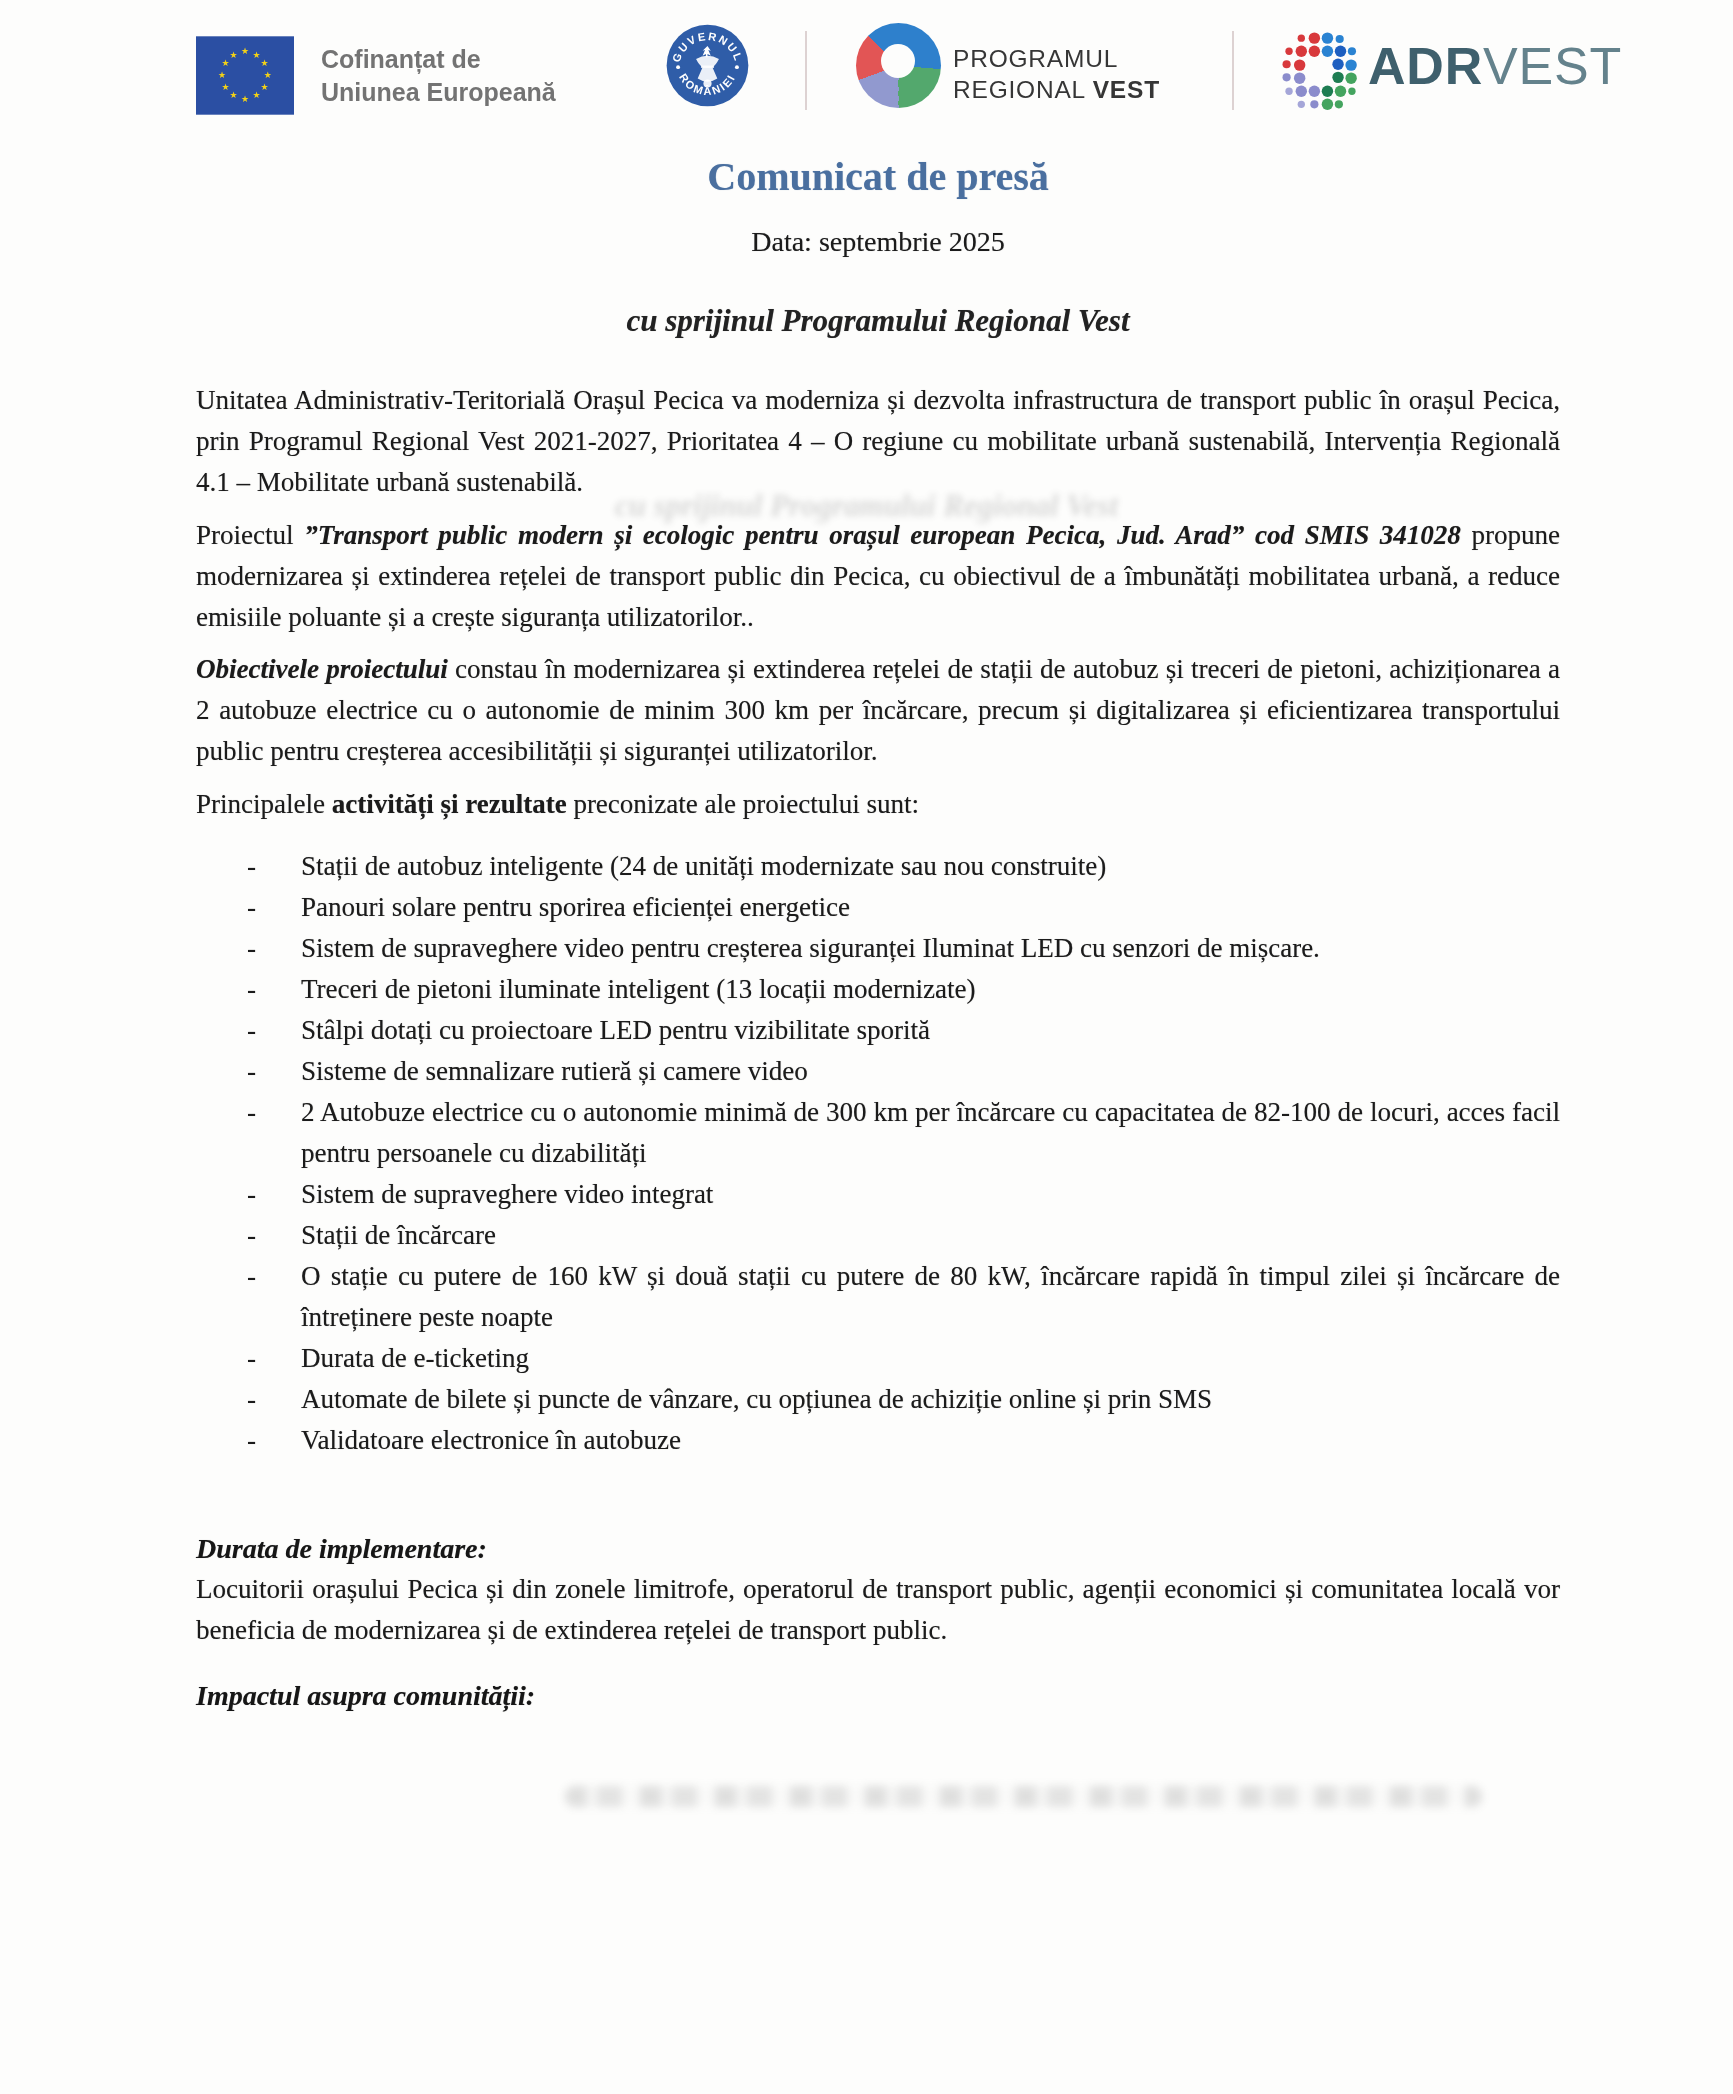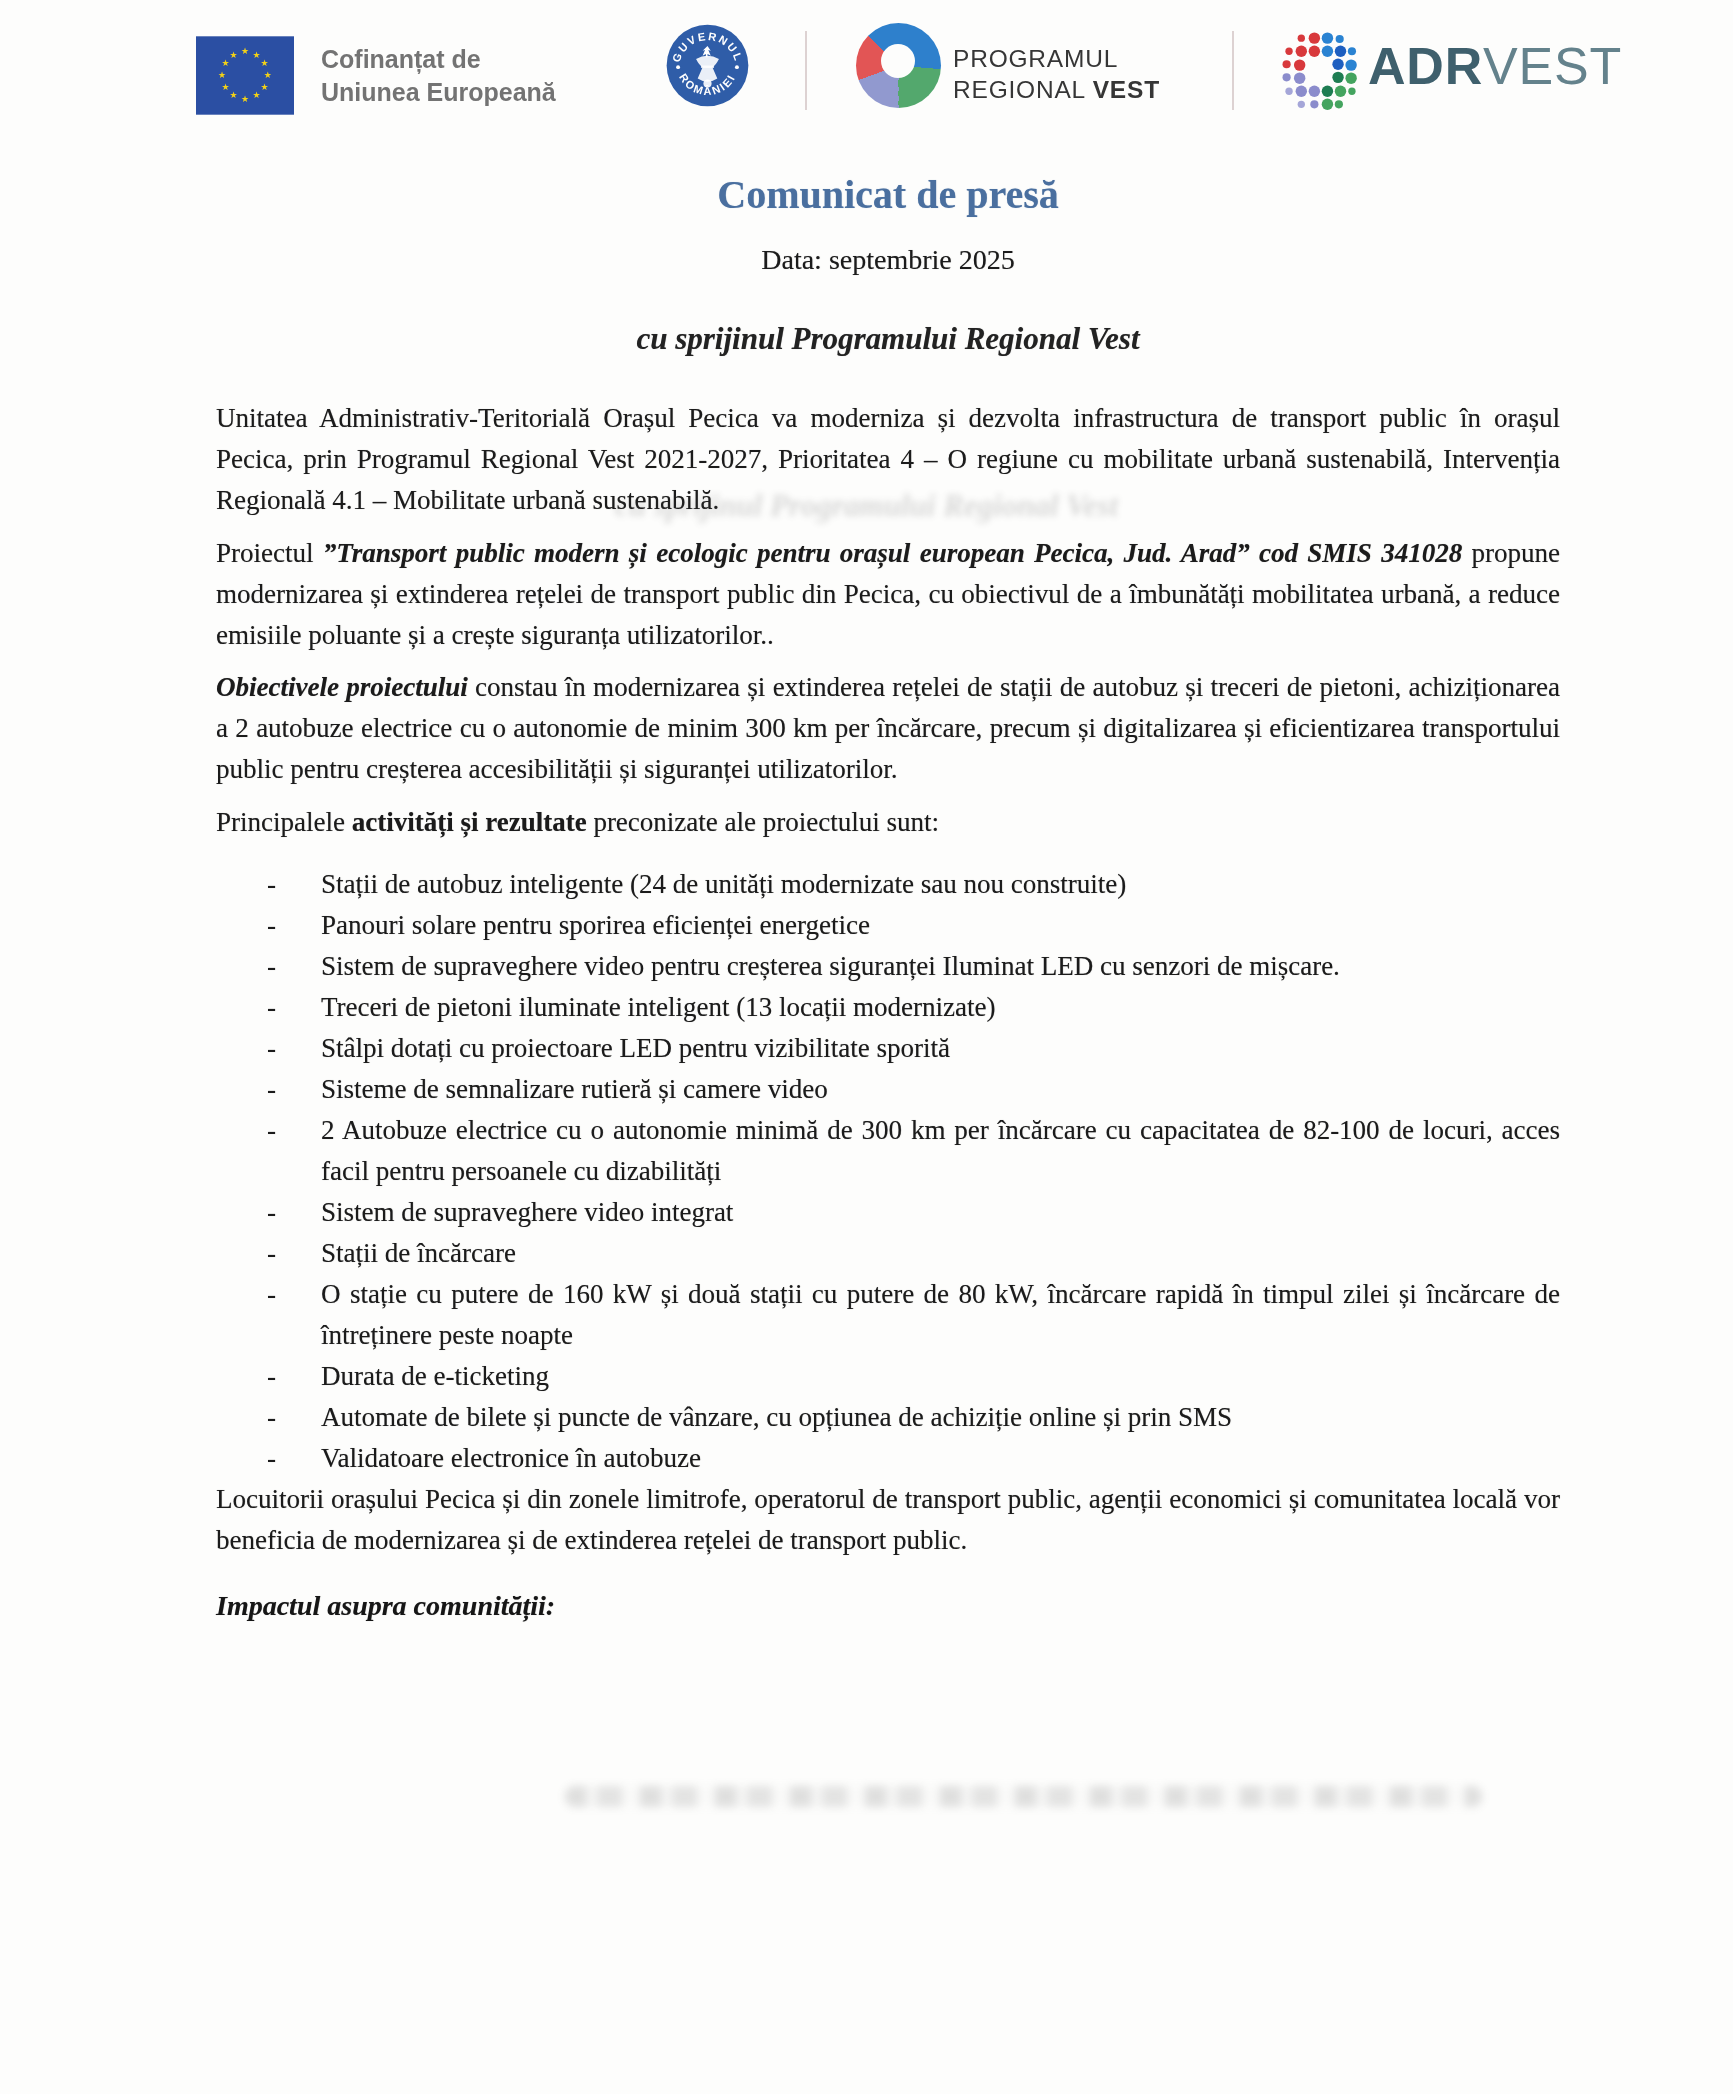--- a/index.html
+++ b/index.html
@@ -43,25 +43,24 @@
   .prv-text b{font-weight:800;}
   .adr-dots{position:absolute;left:1267px;top:24.5px;width:98px;height:90px;}
   .adr-text{
     position:absolute;left:1368px;top:38px;
     font-family:"Liberation Sans",sans-serif;font-size:52px;line-height:57px;letter-spacing:0.8px;
   }
   .adr-text .adr-bold{font-weight:700;color:#3f606d;}
   .adr-text .adr-light{font-weight:400;color:#64828c;}
   
   .doc{
-    padding:74px 173px 0 196px;
+    padding:56px 173px 0 196px;
     font-size:27px;line-height:41px;
     text-align:justify;
     text-shadow:0.2px 0.2px 0.7px rgba(35,35,35,0.45);
-    margin-left:20px;
   }
   .main-title{
     margin:97px 0 0 0;text-align:center;
     font-size:40px;line-height:47px;font-weight:700;color:#4a6f9f;
     text-shadow:0.3px 0.3px 0.8px rgba(74,111,159,0.5);
   }
   .date-line{margin-top:21px;text-align:center;font-size:28px;}
   .subtitle{
     margin-top:36px;text-align:center;
     font-size:31px;line-height:46px;font-weight:700;font-style:italic;color:#222;
@@ -256,20 +255,21 @@
       <div class="bullet">
           <span class="marker">-</span>
           <span class="btext">Automate de bilete și puncte de vânzare, cu opțiunea de achiziție online și prin SMS</span>
         </div>
       <div class="bullet">
           <span class="marker">-</span>
           <span class="btext">Validatoare electronice în autobuze</span>
         </div>
     </div>
 
+    <h3 class="sec-heading durata">Durata de implementare:</h3>
 
     <p class="sec-body">Locuitorii orașului Pecica și din zonele limitrofe, operatorul de transport public, agenții economici și comunitatea locală vor beneficia de modernizarea și de extinderea rețelei de transport public.</p>
 
     <h3 class="sec-heading">Impactul asupra comunității:</h3>
   </div>
 
   <div class="ghost-echo">cu sprijinul Programului Regional Vest</div>
   <div class="smudge"></div>
 </div>
 

